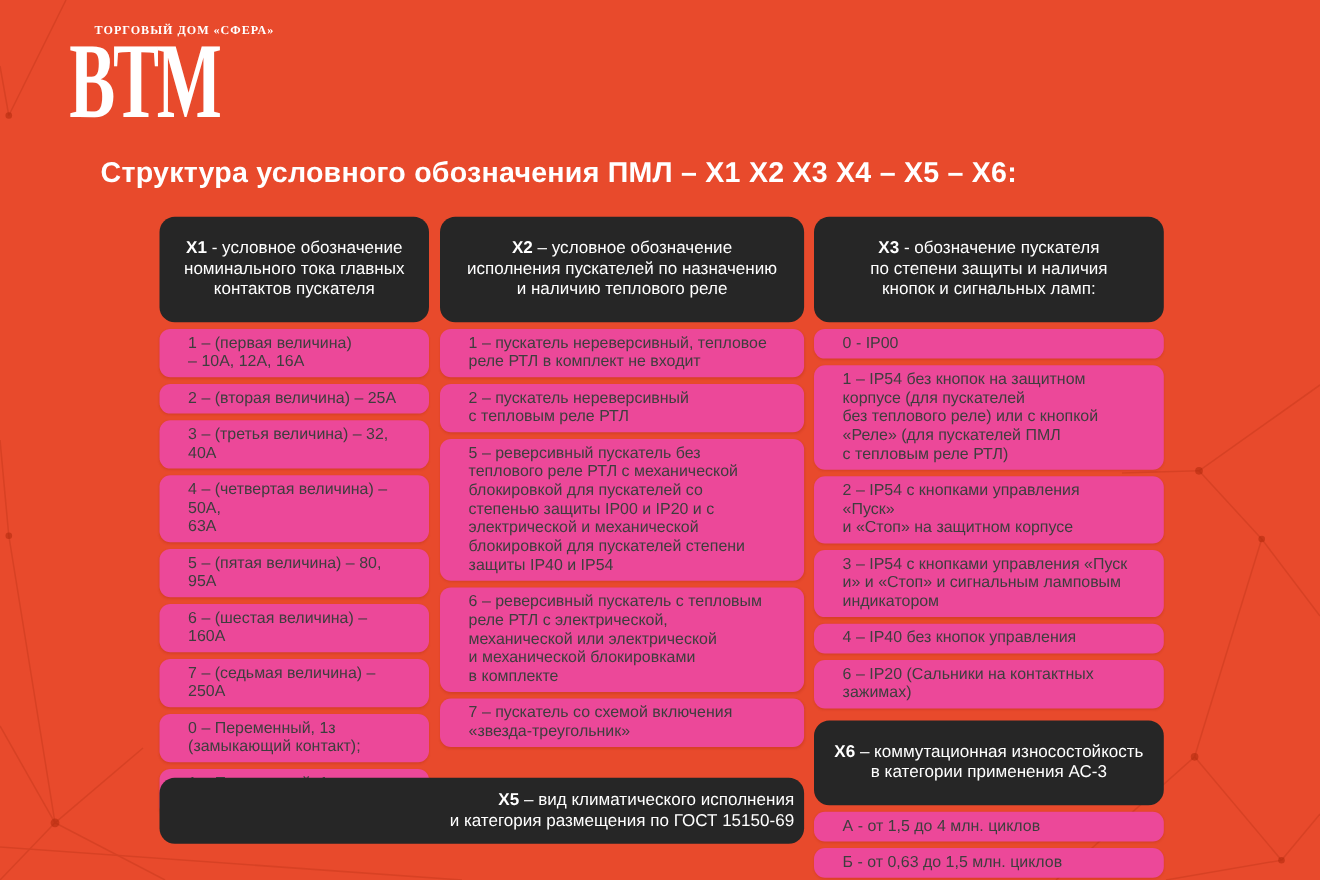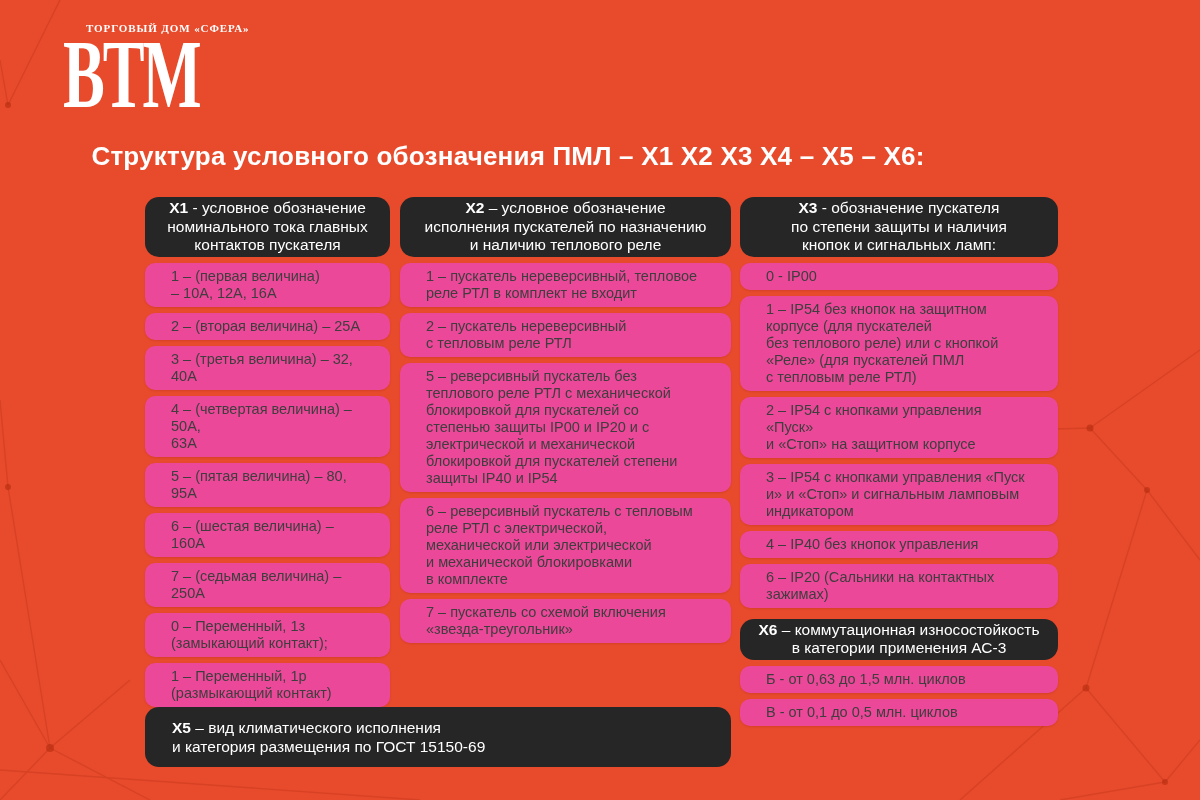--- a/index.html
+++ b/index.html
@@ -40,41 +40,41 @@
   }
 
   
   .col { position: absolute; top: 197px; z-index: 1; display: flex; flex-direction: column; gap: 6px; }
   .col-1 { left: 145px; width: 245px; }
   .col-2 { left: 400px; width: 331px; }
   .col-3 { left: 740px; width: 318px; justify-content: center; }
 
   .blk-dark {
     background: #262626; color: #ffffff;
-    border-radius: 14px; padding: 2px 10px;
+    border-radius: 14px; padding: 20px 10px;
     text-align: center; font-size: 15.5px; line-height: 18.5px;
     white-space: pre-line;
   }
   .blk-dark .code { font-weight: 700; }
   .blk-dark.mt { margin-top: 5px; }
 
   .blk-light {
     background: #ec4899; color: #3e3e3e;
     border-radius: 10px; padding: 5px 26px;
     font-size: 14.5px; line-height: 17px;
     white-space: pre-line;
     box-shadow: 0 1px 2px rgba(120,20,5,0.15);
   }
 
   
   .footer-bar {
     position: absolute; left: 145px; top: 707px; width: 586px; z-index: 1;
     background: #262626; color: #ffffff;
-    border-radius: 14px; padding: 11px 27px;
-    text-align: left; font-size: 15.5px; line-height: 19px;
+    border-radius: 14px; padding: 11px 9px;
+    text-align: right; font-size: 15.5px; line-height: 19px;
     white-space: pre-line;
   }
   .footer-bar .code { font-weight: 700; }
 </style>
 </head>
 <body>
 
 <div class="canvas">
 
   <svg class="mesh" width="1200" height="800" viewBox="0 0 1200 800">
@@ -172,20 +172,21 @@
     <div class="blk-light">2 – IP54 с кнопками управления «Пуск»
 и «Стоп» на защитном корпусе</div>
     <div class="blk-light">3 – IP54 с кнопками управления «Пуск
 и» и «Стоп» и сигнальным ламповым
 индикатором</div>
     <div class="blk-light">4 – IP40 без кнопок управления</div>
     <div class="blk-light">6 – IP20 (Сальники на контактных
 зажимах)</div>
     <div class="blk-dark mt"><span class="code">Х6</span><span> – коммутационная износостойкость
 в категории применения АС-3</span></div>
+    <div class="blk-light">А - от 1,5 до 4 млн. циклов</div>
     <div class="blk-light">Б - от 0,63 до 1,5 млн. циклов</div>
     <div class="blk-light">В - от 0,1 до 0,5 млн. циклов</div>
   </div>
 
   <div class="footer-bar"><span class="code">Х5</span><span> – вид климатического исполнения
 и категория размещения по ГОСТ 15150-69</span></div>
 
 </div>
 
 </body></html>

